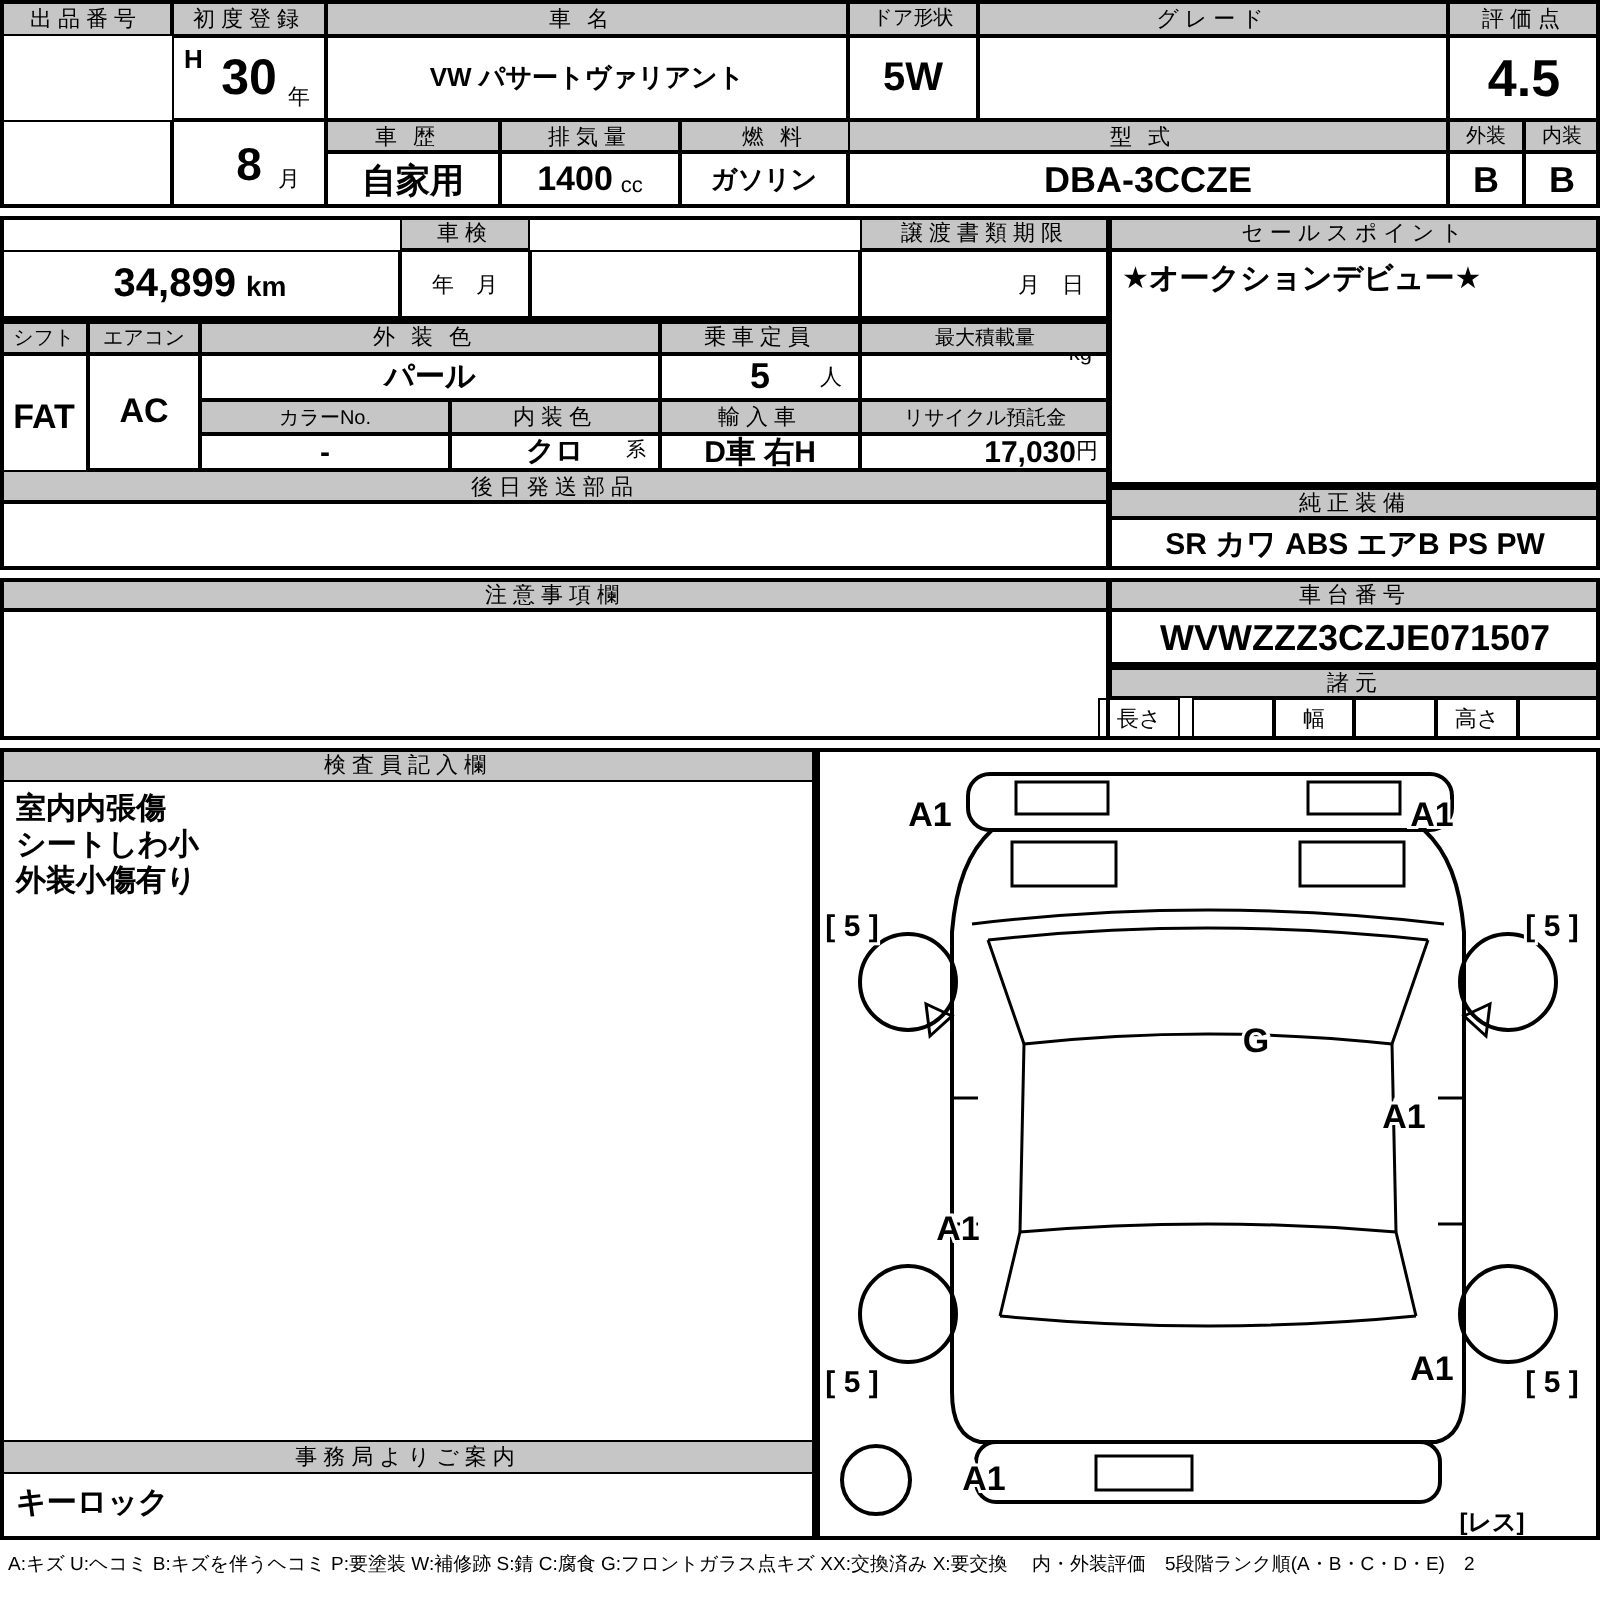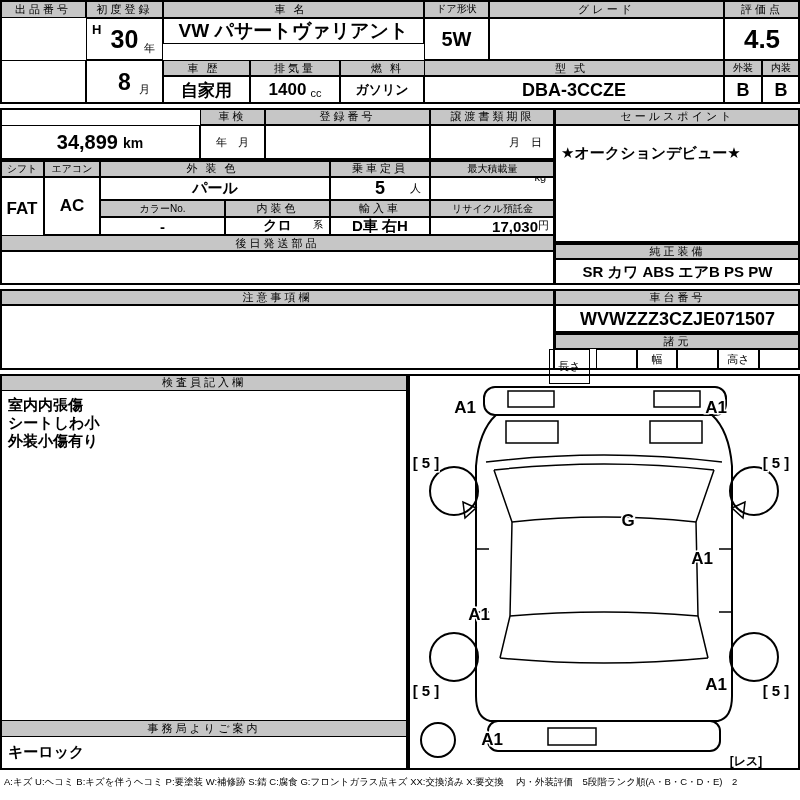--- a/index.html
+++ b/index.html
@@ -35,21 +35,21 @@
     <span class="u" style="left:5px;top:3px;font-size:13px;font-weight:700">H</span>
     <span>30</span>
     <span class="u" style="right:7px;bottom:3px">年</span>
   </div>
   <div class="c v" style="left:86px;top:60px;width:77px;height:44px;font-size:23px">
     <span>8</span>
     <span class="u" style="right:12px;bottom:6px">月</span>
   </div>
 
   <div class="c h s8" style="left:163px;top:0;width:261px;height:18px">車名</div>
-  <div class="c v" style="left:163px;top:18px;width:261px;height:26px;font-size:19px">VW パサートヴァリアント</div>
+  <div class="c v" style="left:163px;top:18px;width:261px;height:42px;font-size:13px">VW パサートヴァリアント</div>
 
   <div class="c h s0" style="left:424px;top:0;width:65px;height:18px">ドア形状</div>
   <div class="c v" style="left:424px;top:18px;width:65px;height:42px;font-size:20px">5W</div>
 
   <div class="c h" style="left:489px;top:0;width:235px;height:18px">グレード</div>
   <div class="c v" style="left:489px;top:18px;width:235px;height:42px"></div>
 
   <div class="c h" style="left:724px;top:0;width:76px;height:18px">評価点</div>
   <div class="c v" style="left:724px;top:18px;width:76px;height:42px;font-size:26px">4.5</div>
 
@@ -74,28 +74,27 @@
   <div class="c v" style="left:762px;top:76px;width:38px;height:28px;font-size:18px">B</div>
 
   <div class="c v" style="left:0;top:125px;width:200px;height:35px;font-size:20px">
     <span>34,899</span>
     <span style="font-size:14px;margin-left:5px">km</span>
   </div>
 
   <div class="c h" style="left:200px;top:108px;width:65px;height:17px">車検</div>
   <div class="c" style="left:200px;top:125px;width:65px;height:35px;font-size:11px">年　月</div>
 
-  <div class="c h" style="left:265px;top:108px;width:165px;height:17px">登録番号</div>
   <div class="c" style="left:265px;top:125px;width:165px;height:35px"></div>
 
   <div class="c h" style="left:430px;top:108px;width:125px;height:17px">譲渡書類期限</div>
   <div class="c rt" style="left:430px;top:125px;width:125px;height:35px;font-size:11px;padding-right:12px">月　日</div>
 
   <div class="c h" style="left:555px;top:108px;width:245px;height:17px">セールスポイント</div>
-  <div class="c v tl" style="left:555px;top:125px;width:245px;height:118px;padding:18px 5px;font-size:15px">★オークションデビュー★</div>
+  <div class="c v tl" style="left:555px;top:125px;width:245px;height:118px;padding:4px 5px;font-size:15px">★オークションデビュー★</div>
 
   <div class="c h s0" style="left:0;top:160px;width:44px;height:17px">シフト</div>
   <div class="c h s0" style="left:44px;top:160px;width:56px;height:17px">エアコン</div>
   <div class="c v" style="left:0;top:177px;width:44px;height:64px;font-size:17px">FAT</div>
   <div class="c v" style="left:44px;top:177px;width:56px;height:58px;font-size:17px">AC</div>
 
   <div class="c h s8" style="left:100px;top:160px;width:230px;height:17px">外装色</div>
   <div class="c v" style="left:100px;top:177px;width:230px;height:23px">パール</div>
 
   <div class="c h" style="left:330px;top:160px;width:100px;height:17px">乗車定員</div>
@@ -133,21 +132,21 @@
   <div class="c h" style="left:555px;top:243px;width:245px;height:16px">純正装備</div>
   <div class="c v" style="left:555px;top:259px;width:245px;height:26px">SR カワ ABS エアB PS PW</div>
 
   <div class="c h" style="left:0;top:289px;width:555px;height:16px">注意事項欄</div>
   <div class="c" style="left:0;top:305px;width:555px;height:65px"></div>
 
   <div class="c h" style="left:555px;top:289px;width:245px;height:16px">車台番号</div>
   <div class="c v" style="left:555px;top:305px;width:245px;height:28px;font-size:18px">WVWZZZ3CZJE071507</div>
 
   <div class="c h" style="left:555px;top:333px;width:245px;height:16px">諸元</div>
-  <div class="c" style="left:549px;top:349px;width:41px;height:35px;font-size:11px">長さ</div>
+  <div class="c" style="left:549px;top:349px;width:41px;height:21px;font-size:11px">長さ</div>
   <div class="c" style="left:596px;top:349px;width:41px;height:21px"></div>
   <div class="c" style="left:637px;top:349px;width:40px;height:21px;font-size:11px">幅</div>
   <div class="c" style="left:677px;top:349px;width:41px;height:21px"></div>
   <div class="c" style="left:718px;top:349px;width:41px;height:21px;font-size:11px">高さ</div>
   <div class="c" style="left:759px;top:349px;width:41px;height:21px"></div>
 
   <div class="c h" style="left:0;top:374px;width:408px;height:17px">検査員記入欄</div>
   <div class="note" style="left:8px;top:396px">
     <div>室内内張傷</div>
     <div>シートしわ小</div>

